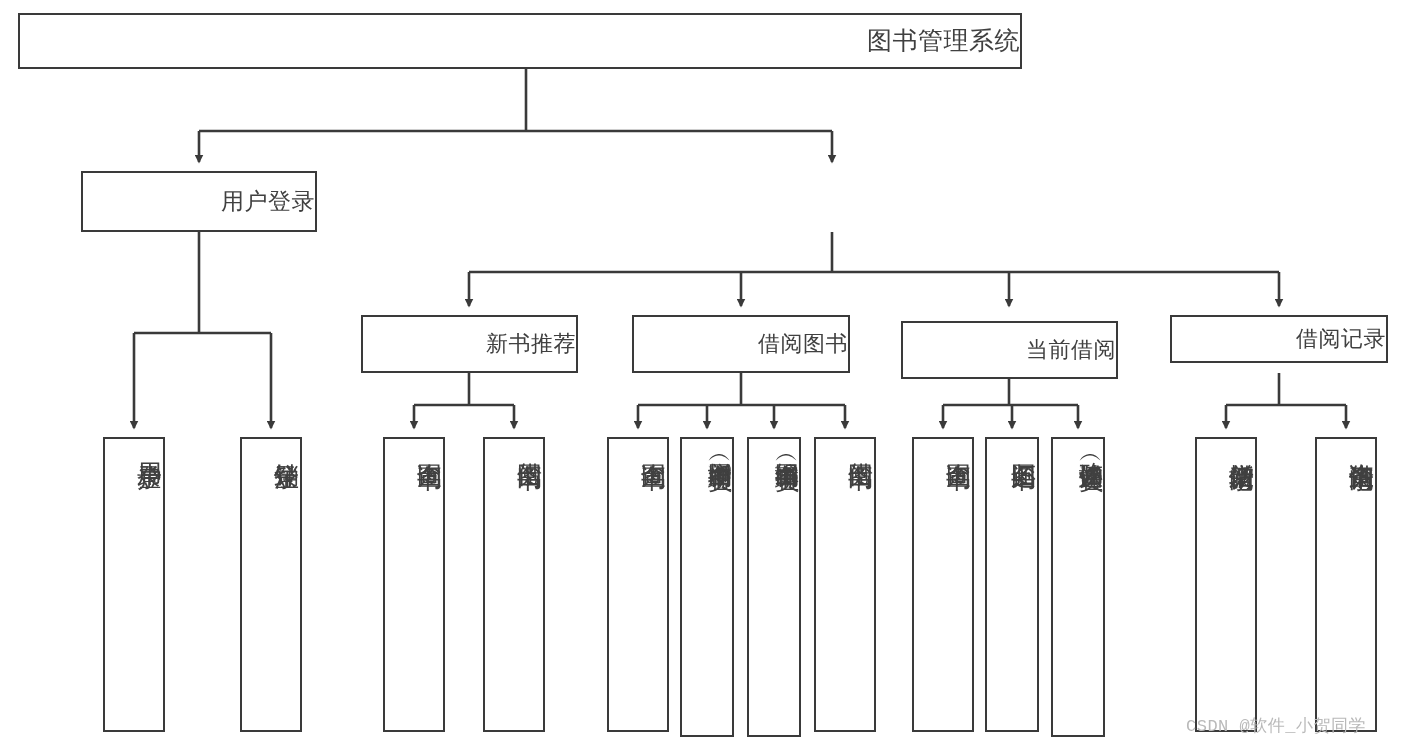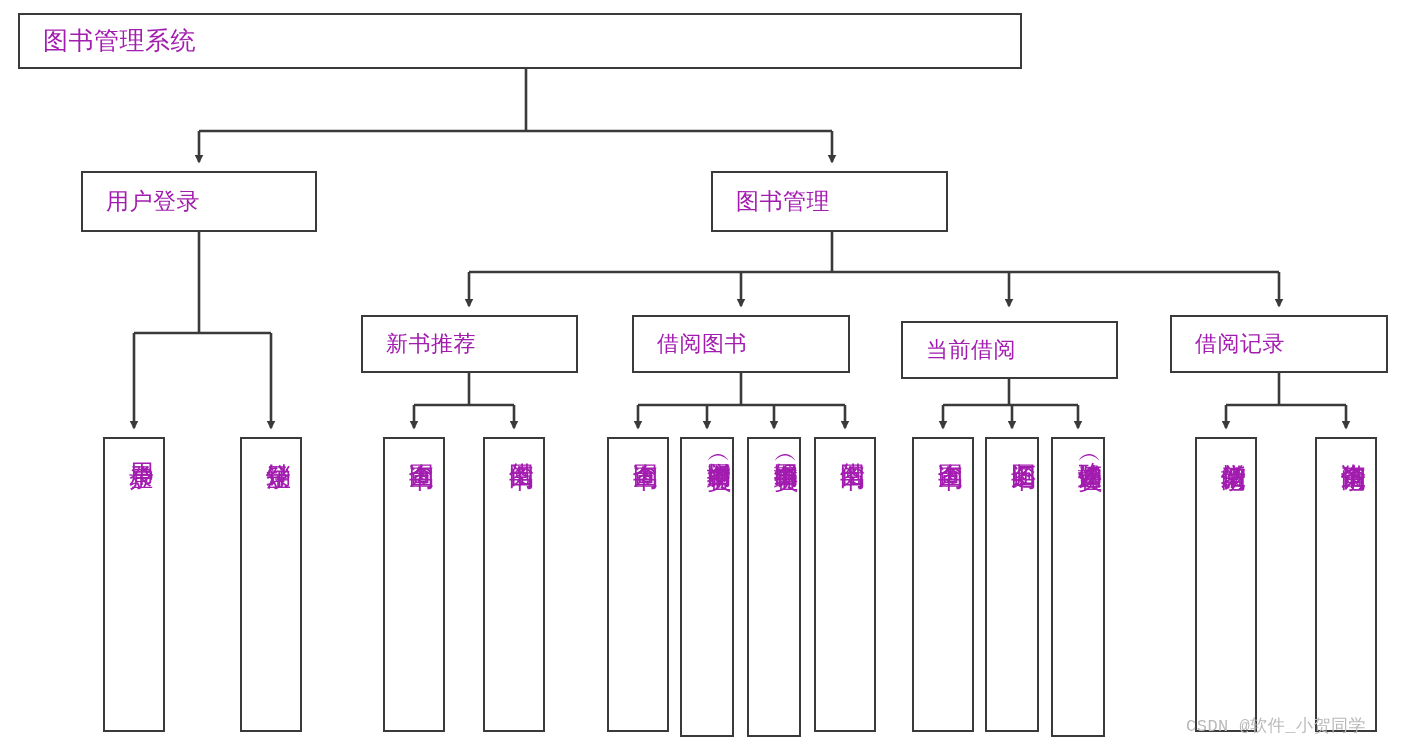--- a/index.html
+++ b/index.html
@@ -25,24 +25,23 @@
     width: 1405px;
     height: 747px;
   }
   .node {
     position: absolute;
     box-sizing: border-box;
     border: 2.5px solid #3a3a3a;
     background: #ffffff;
     display: flex;
     align-items: center;
-    justify-content: flex-start;
-    color: #a21caf;
+    justify-content: flex-end;
+    color: #404040;
     z-index: 2;
-    padding-left: 23px;
   }
   .node-label {
     display: block;
     line-height: 1.18;
     letter-spacing: 0.5px;
     white-space: nowrap;
   }
   .node-root .node-label {
     font-size: 25px;
   }
@@ -134,34 +133,31 @@
     </g>
   </svg>
 
   <div class="node node-root" style="left:18px; top:13px; width:1004px; height:56px;">
     <span class="node-label">图书管理系统</span>
   </div>
 
   <div class="node node-l1" style="left:81px; top:171px; width:236px; height:61px;">
     <span class="node-label">用户登录</span>
   </div>
-  <div class="node node-l1" style="left:711px; top:171px; width:237px; height:61px;">
-    <span class="node-label">图书管理</span>
-  </div>
 
   <div class="node node-l2" style="left:361px; top:315px; width:217px; height:58px;">
     <span class="node-label">新书推荐</span>
   </div>
   <div class="node node-l2" style="left:632px; top:315px; width:218px; height:58px;">
     <span class="node-label">借阅图书</span>
   </div>
   <div class="node node-l2" style="left:901px; top:321px; width:217px; height:58px;">
     <span class="node-label">当前借阅</span>
   </div>
-  <div class="node node-l2" style="left:1170px; top:315px; width:218px; height:58px;">
+  <div class="node node-l2" style="left:1170px; top:315px; width:218px; height:48px;">
     <span class="node-label">借阅记录</span>
   </div>
 
   <div class="node node-leaf" style="left:103px; top:437px; width:62px; height:295px;">
     <span class="node-label">用户登录</span>
   </div>
   <div class="node node-leaf" style="left:240px; top:437px; width:62px; height:295px;">
     <span class="node-label">注销登录</span>
   </div>
 

